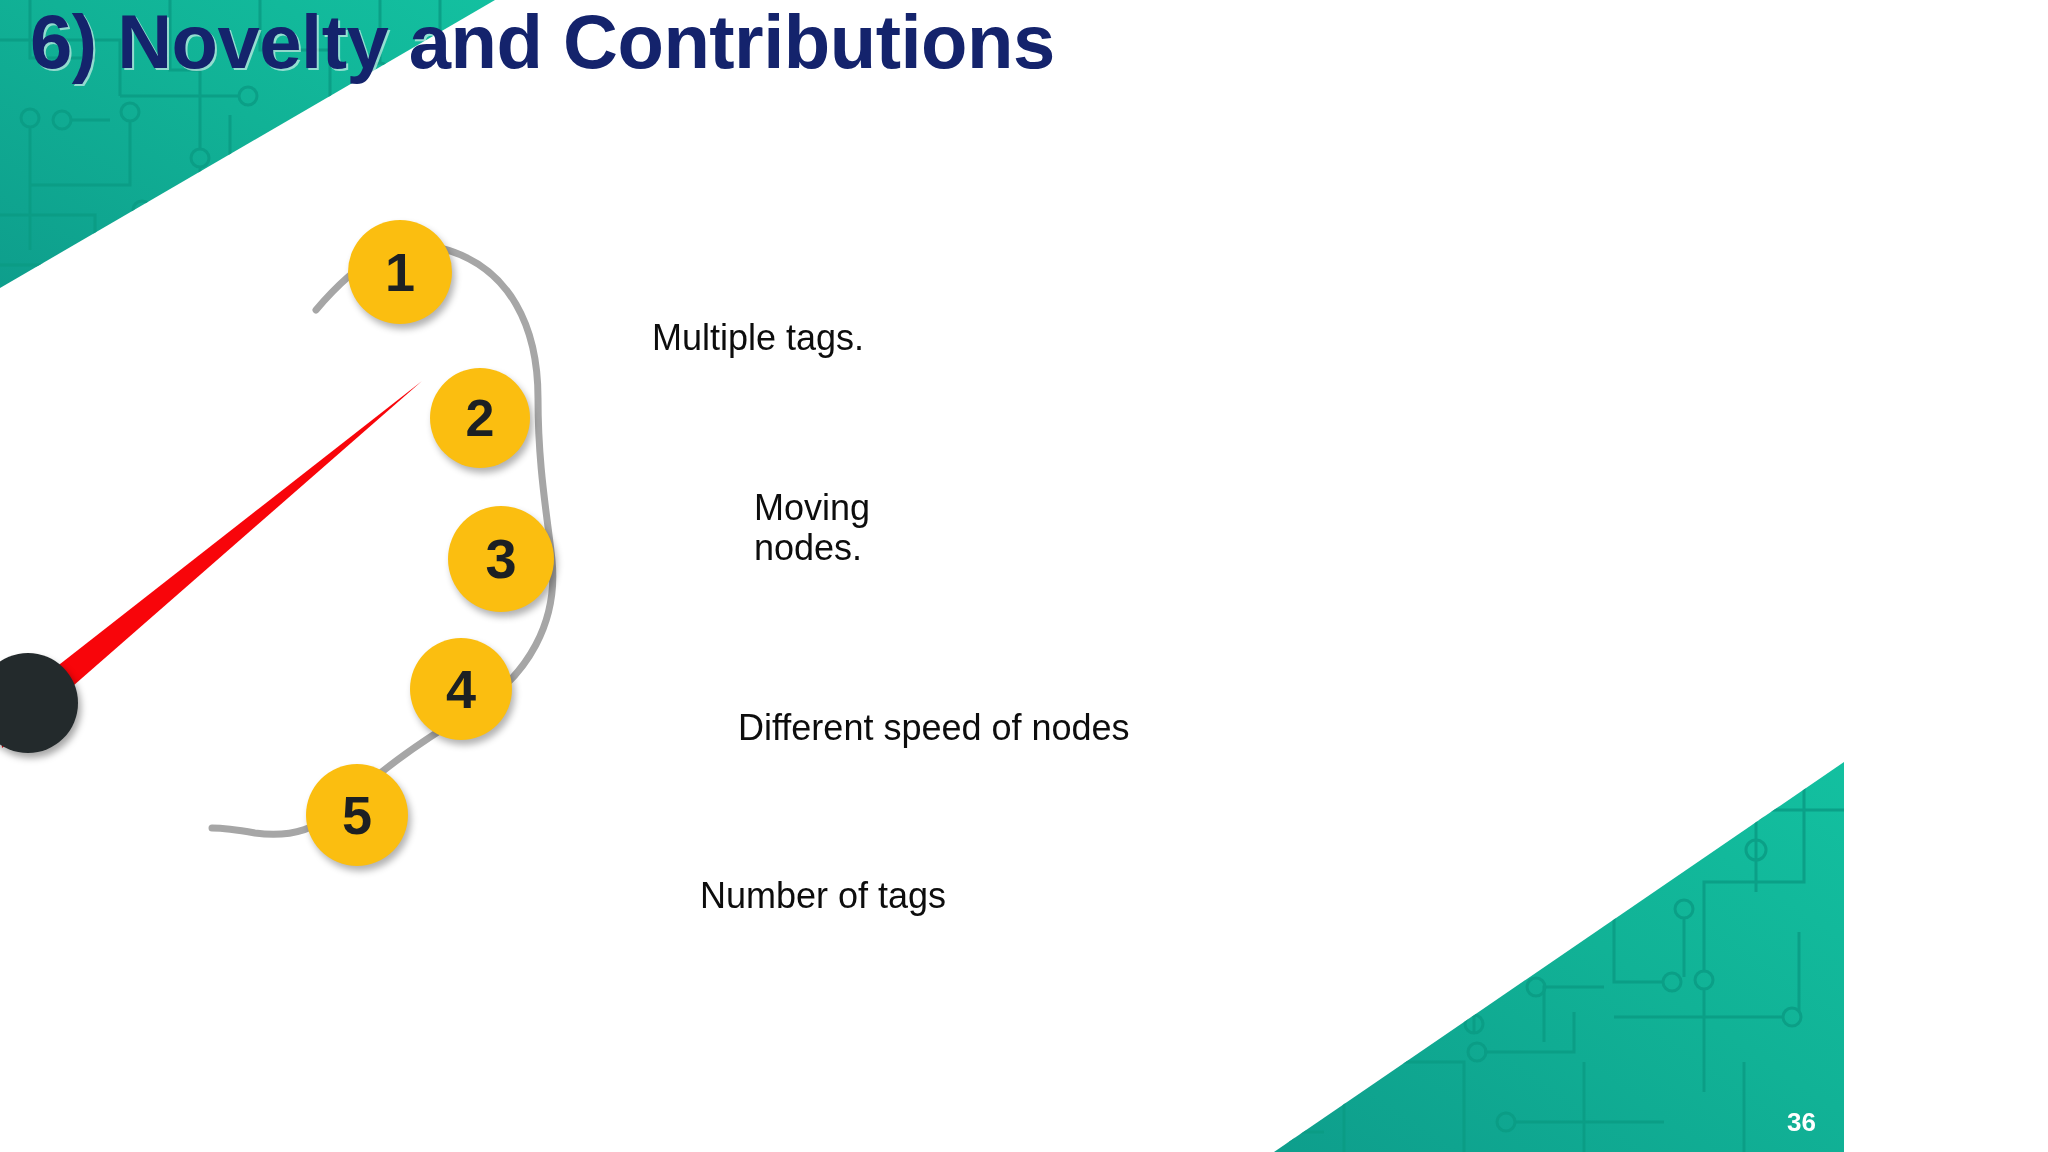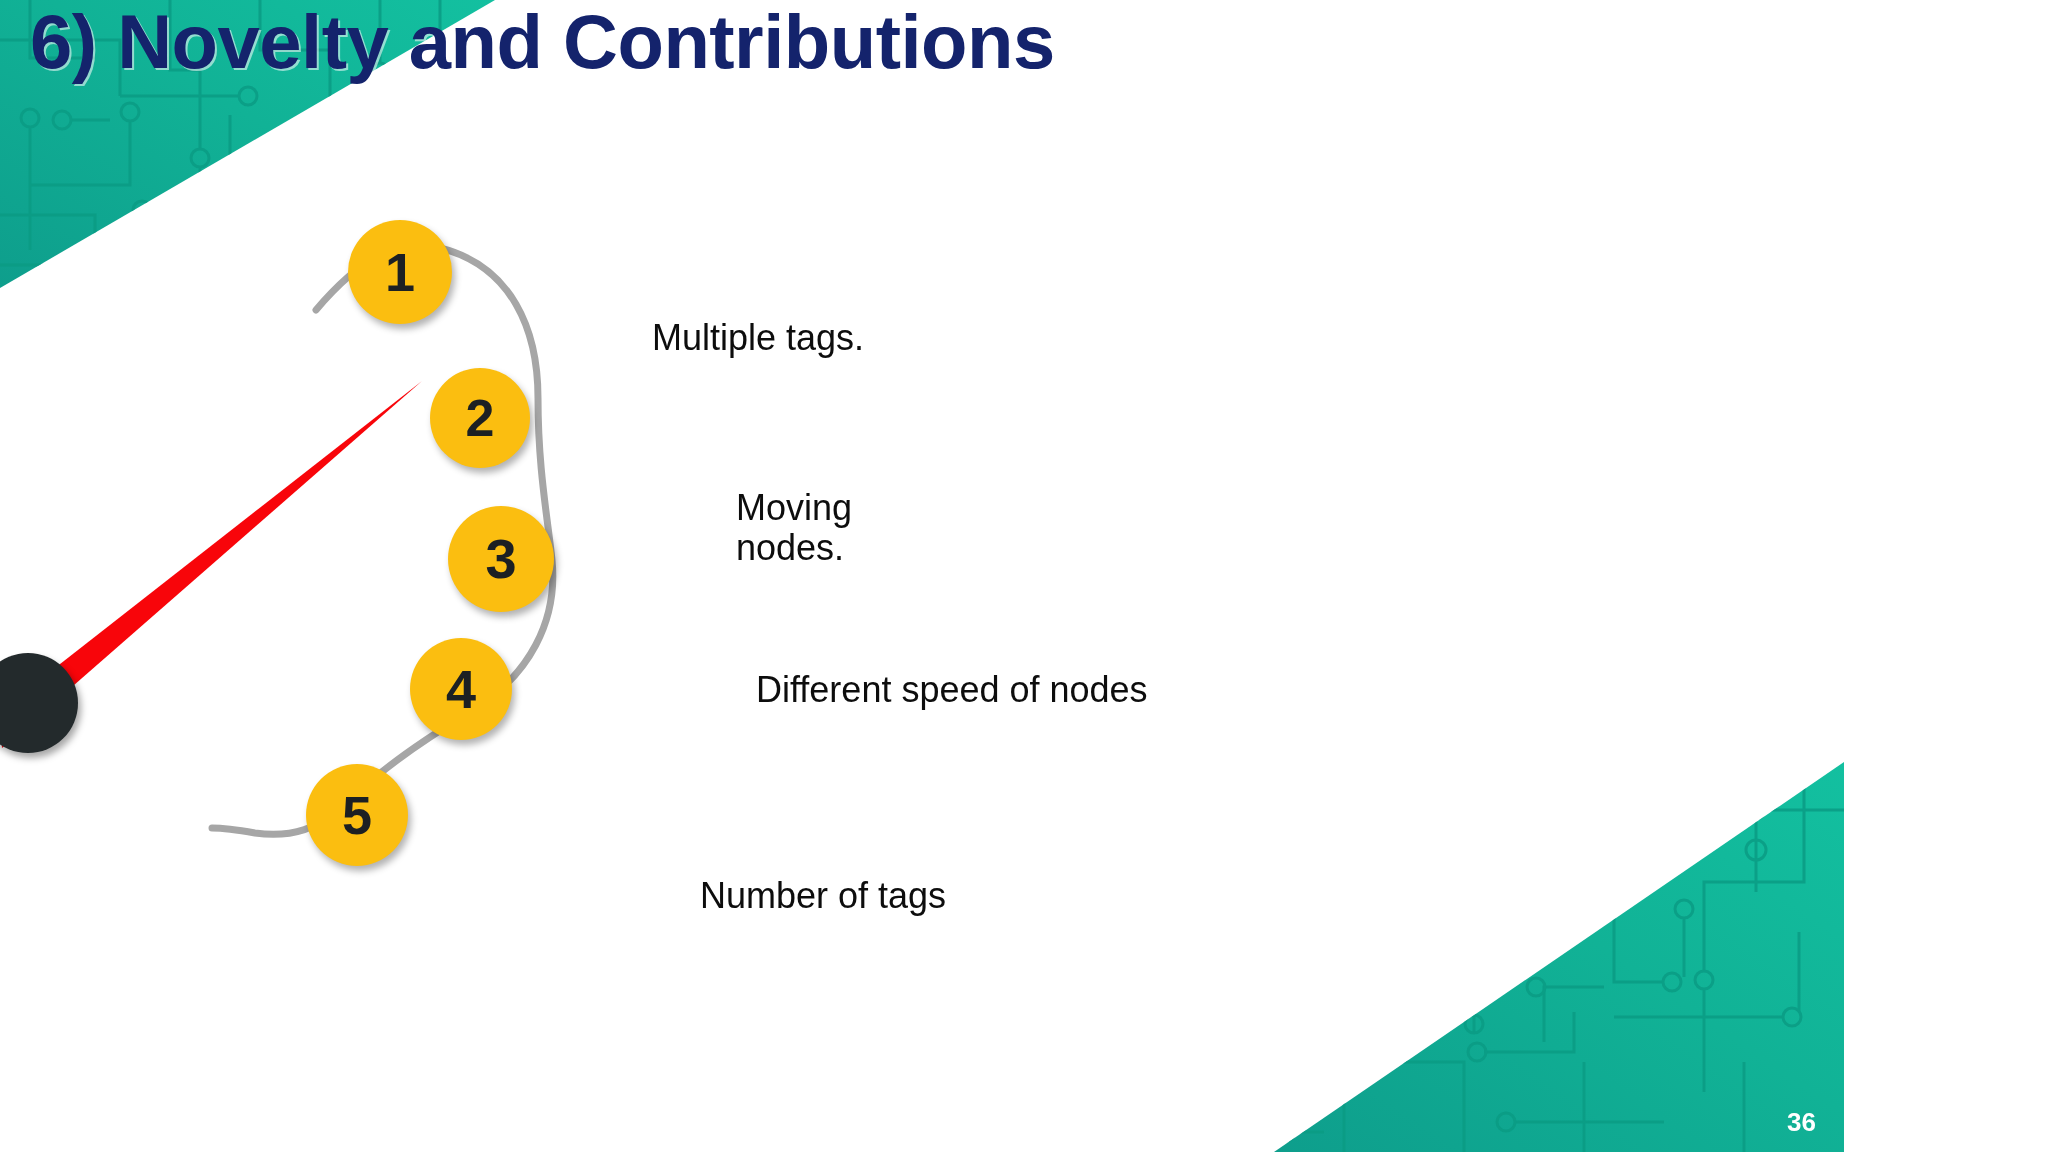--- a/index.html
+++ b/index.html
@@ -179,27 +179,27 @@
   <div id="knob"></div>
 
   <div class="node" style="left:348px;top:220px;width:104px;height:104px;font-size:54px;">
     <span>1</span>
   </div>
   <div class="label" style="left:652px;top:318px;">Multiple tags.</div>
 
   <div class="node" style="left:430px;top:368px;width:100px;height:100px;font-size:52px;">
     <span>2</span>
   </div>
-  <div class="label" style="left:736px;top:488px;">Moving
+  <div class="label" style="left:754px;top:488px;">Moving
 nodes.</div>
 
   <div class="node" style="left:448px;top:506px;width:106px;height:106px;font-size:56px;">
     <span>3</span>
   </div>
-  <div class="label" style="left:738px;top:670px;margin-left:18px;">Different speed of nodes</div>
+  <div class="label" style="left:738px;top:708px;">Different speed of nodes</div>
 
   <div class="node" style="left:410px;top:638px;width:102px;height:102px;font-size:54px;">
     <span>4</span>
   </div>
   <div class="label" style="left:700px;top:876px;">Number of tags</div>
 
   <div class="node" style="left:306px;top:764px;width:102px;height:102px;font-size:54px;">
     <span>5</span>
   </div>
 

